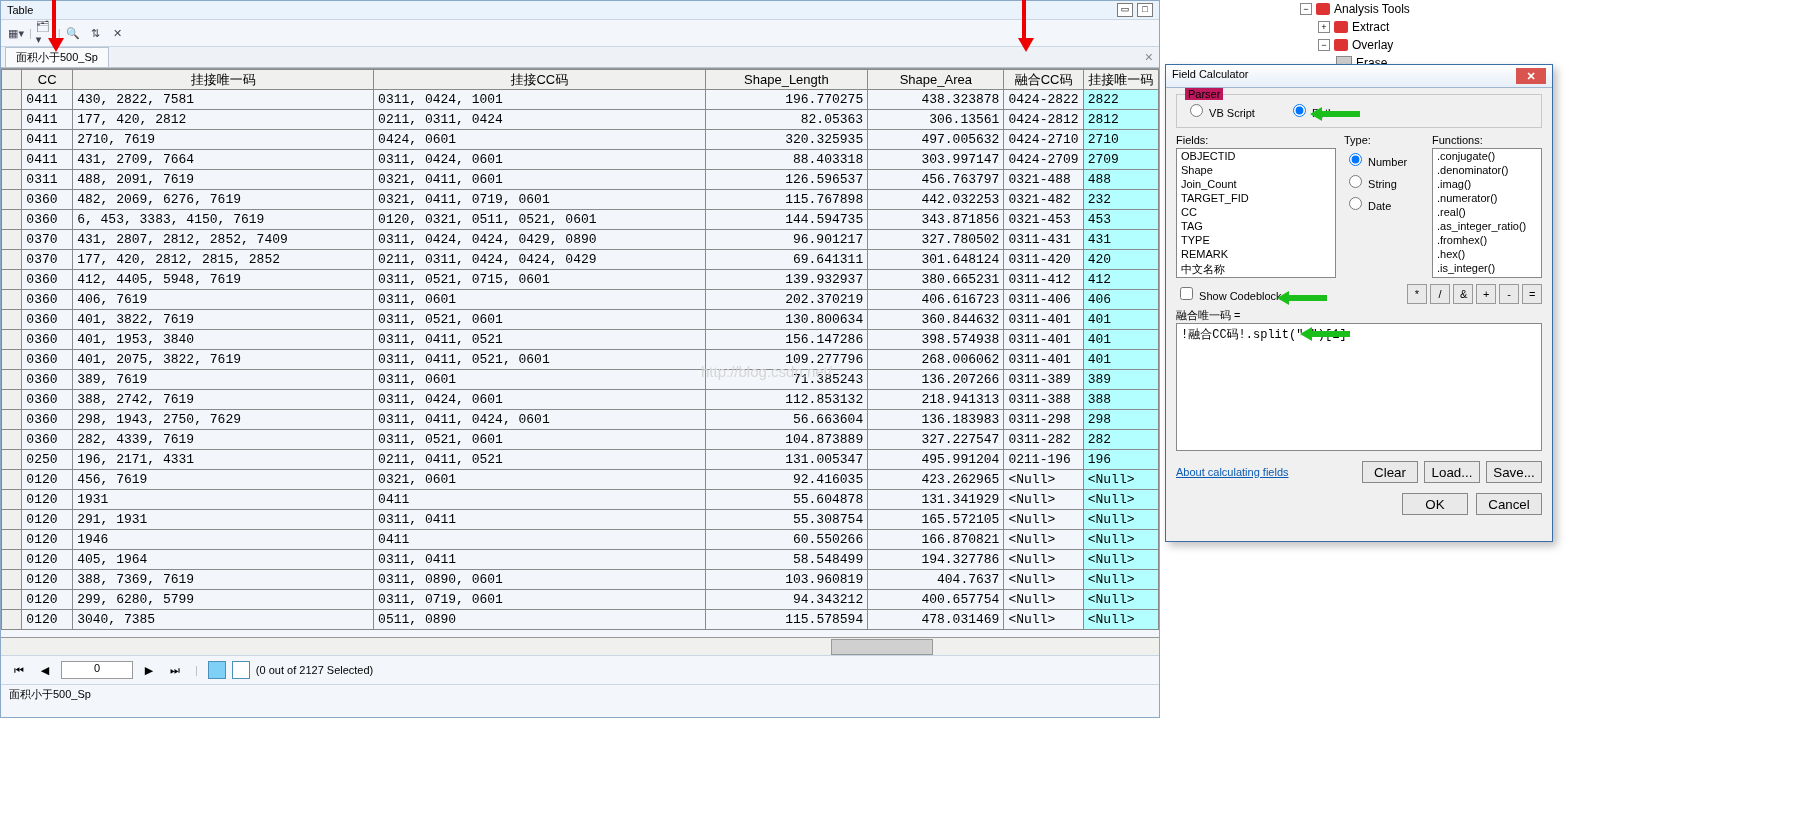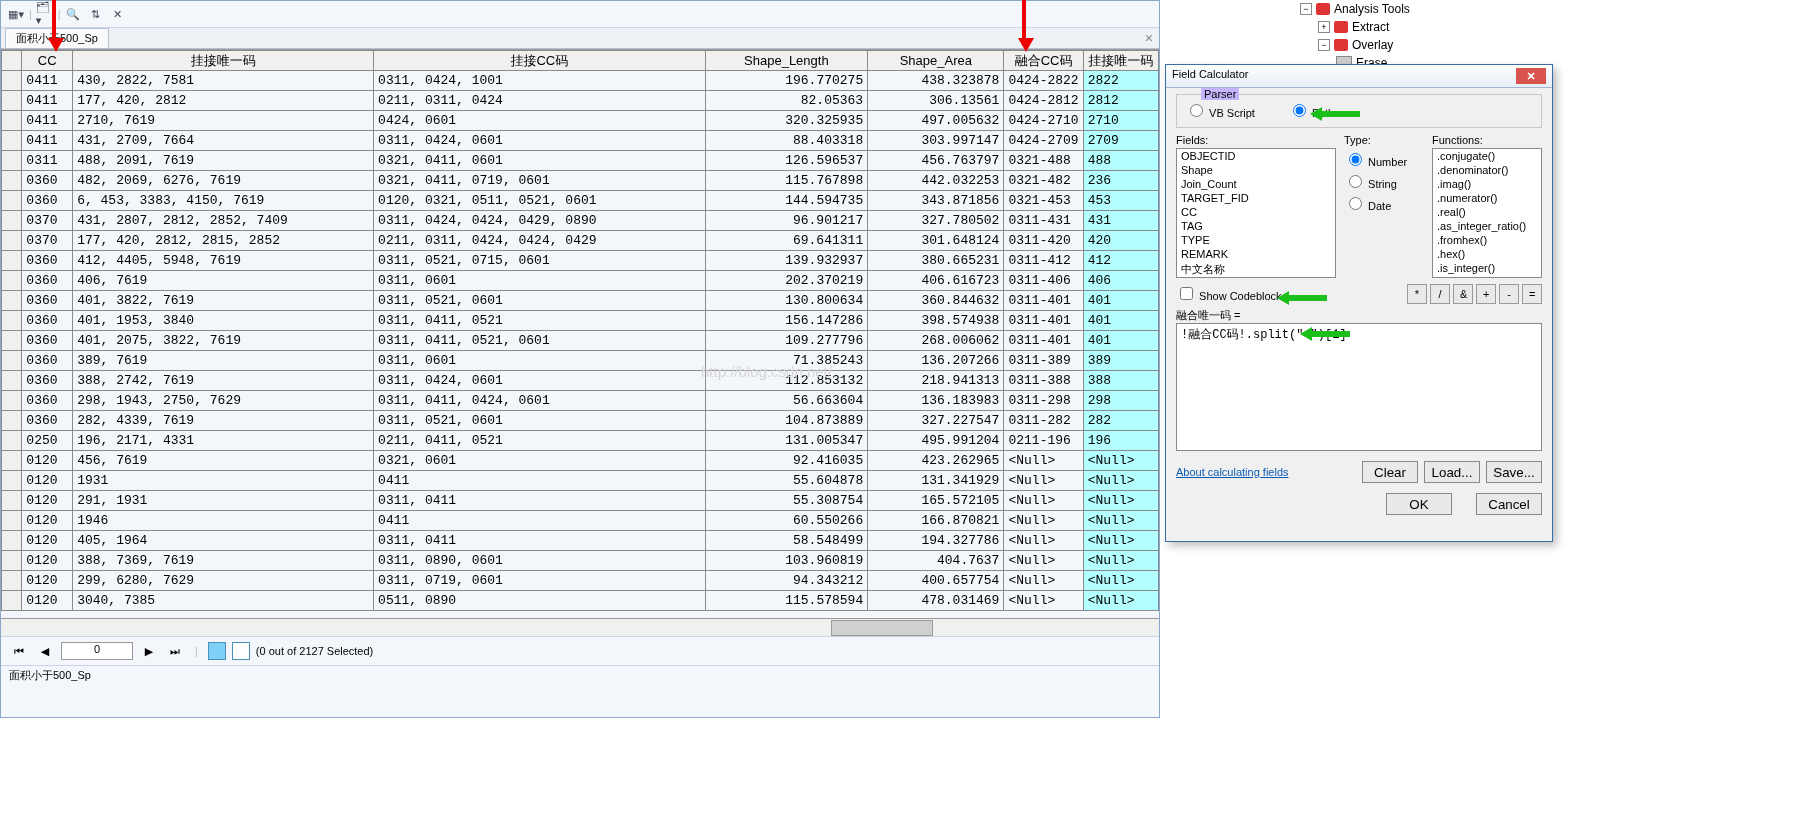--- a/index.html
+++ b/index.html
@@ -154,21 +154,21 @@
   }
   .fc-titlebar {
     background:linear-gradient(#fefefe,#e6eef8);
     border-bottom:1px solid #a0b6d0;
     padding:3px 6px;
     display:flex; 
   }
   .fc-titlebar .close { margin-left:auto; width:30px; height:16px; background:#d9534f; color:#fff; text-align:center; font-weight:bold; line-height:16px; font-size:11px;}
   .fc-body { padding:6px 10px; }
   .fc-group { border:1px solid #c8c8c8; padding:6px 8px 8px 8px; position:relative; margin-bottom:6px;}
-  .fc-group .legend { position:absolute; top:-7px; left:24px; background:#c4b5fd; padding:0 3px;}
+  .fc-group .legend { position:absolute; top:-7px; left:8px; background:#be185d; padding:0 3px;}
   .radio-row label { margin-right:30px; }
   .fc-cols { display:flex; gap:8px; }
   .fc-fields { flex:1; }
   .fc-type { width:80px; }
   .fc-funcs { width:110px; }
   .fc-label { display:block; margin-bottom:2px;}
   .fc-list {
     border:1px solid #888; background:#fff; height:128px; overflow:auto;
     font-size:11px;
   }
@@ -181,27 +181,34 @@
   .fc-expr {
     width:100%; height:128px; border:1px solid #888; background:#fff;
     font-family:"Consolas","Courier New",monospace; font-size:12px;
     padding:2px 4px; box-sizing:border-box; resize:none;
   }
   .fc-bottom { display:flex; align-items:center; gap:6px; margin-top:8px;}
   .fc-bottom a { color:#0a5ab4; text-decoration:underline; }
   .fc-bottom .spacer { flex:1; }
   .fc-bottom button { width:56px; height:22px; border:1px solid #888; background:#e9e9e9;}
   .fc-okrow { display:flex; gap:8px; justify-content:flex-end; margin-top:10px;}
-  .fc-okrow button { width:66px; height:22px; border:1px solid #888; background:#e9e9e9;margin-left:16px;}
+  .fc-okrow button { width:66px; height:22px; border:1px solid #888; background:#e9e9e9;}
   .watermark { position:absolute; left:700px; top:362px; color:#d6d6d6; font-size:15px; pointer-events:none;}
 </style>
 </head>
 <body>
 
 <div class="table-window">
+  <div class="table-title">
+    <span>Table</span>
+    <div class="win-btns">
+      <span>▭</span>
+      <span>□</span>
+    </div>
+  </div>
   <div class="toolbar">
     <span class="tbtn">▦▾</span>
     <span style="color:#bbb">|</span>
     <span class="tbtn">🗂▾</span>
     <span style="color:#bbb">|</span>
     <span class="tbtn">🔍</span>
     <span class="tbtn">⇅</span>
     <span class="tbtn">✕</span>
   </div>
   <div class="tab-bar">
@@ -285,21 +292,21 @@
             <td class="txt hl-col">488</td>
           </tr>
           <tr>
             <td class="rowhdr"></td>
             <td class="txt">0360</td>
             <td class="txt">482, 2069, 6276, 7619</td>
             <td class="txt">0321, 0411, 0719, 0601</td>
             <td class="num">115.767898</td>
             <td class="num">442.032253</td>
             <td class="txt">0321-482</td>
-            <td class="txt hl-col">236</td>
+            <td class="txt hl-col">232</td>
           </tr>
           <tr>
             <td class="rowhdr"></td>
             <td class="txt">0360</td>
             <td class="txt">6, 453, 3383, 4150, 7619</td>
             <td class="txt">0120, 0321, 0511, 0521, 0601</td>
             <td class="num">144.594735</td>
             <td class="num">343.871856</td>
             <td class="txt">0321-453</td>
             <td class="txt hl-col">453</td>
@@ -480,21 +487,21 @@
             <td class="txt">388, 7369, 7619</td>
             <td class="txt">0311, 0890, 0601</td>
             <td class="num">103.960819</td>
             <td class="num">404.7637</td>
             <td class="txt">&lt;Null&gt;</td>
             <td class="txt hl-col">&lt;Null&gt;</td>
           </tr>
           <tr>
             <td class="rowhdr"></td>
             <td class="txt">0120</td>
-            <td class="txt">299, 6280, 7629</td>
+            <td class="txt">299, 6280, 5799</td>
             <td class="txt">0311, 0719, 0601</td>
             <td class="num">94.343212</td>
             <td class="num">400.657754</td>
             <td class="txt">&lt;Null&gt;</td>
             <td class="txt hl-col">&lt;Null&gt;</td>
           </tr>
           <tr>
             <td class="rowhdr"></td>
             <td class="txt">0120</td>
             <td class="txt">3040, 7385</td>

